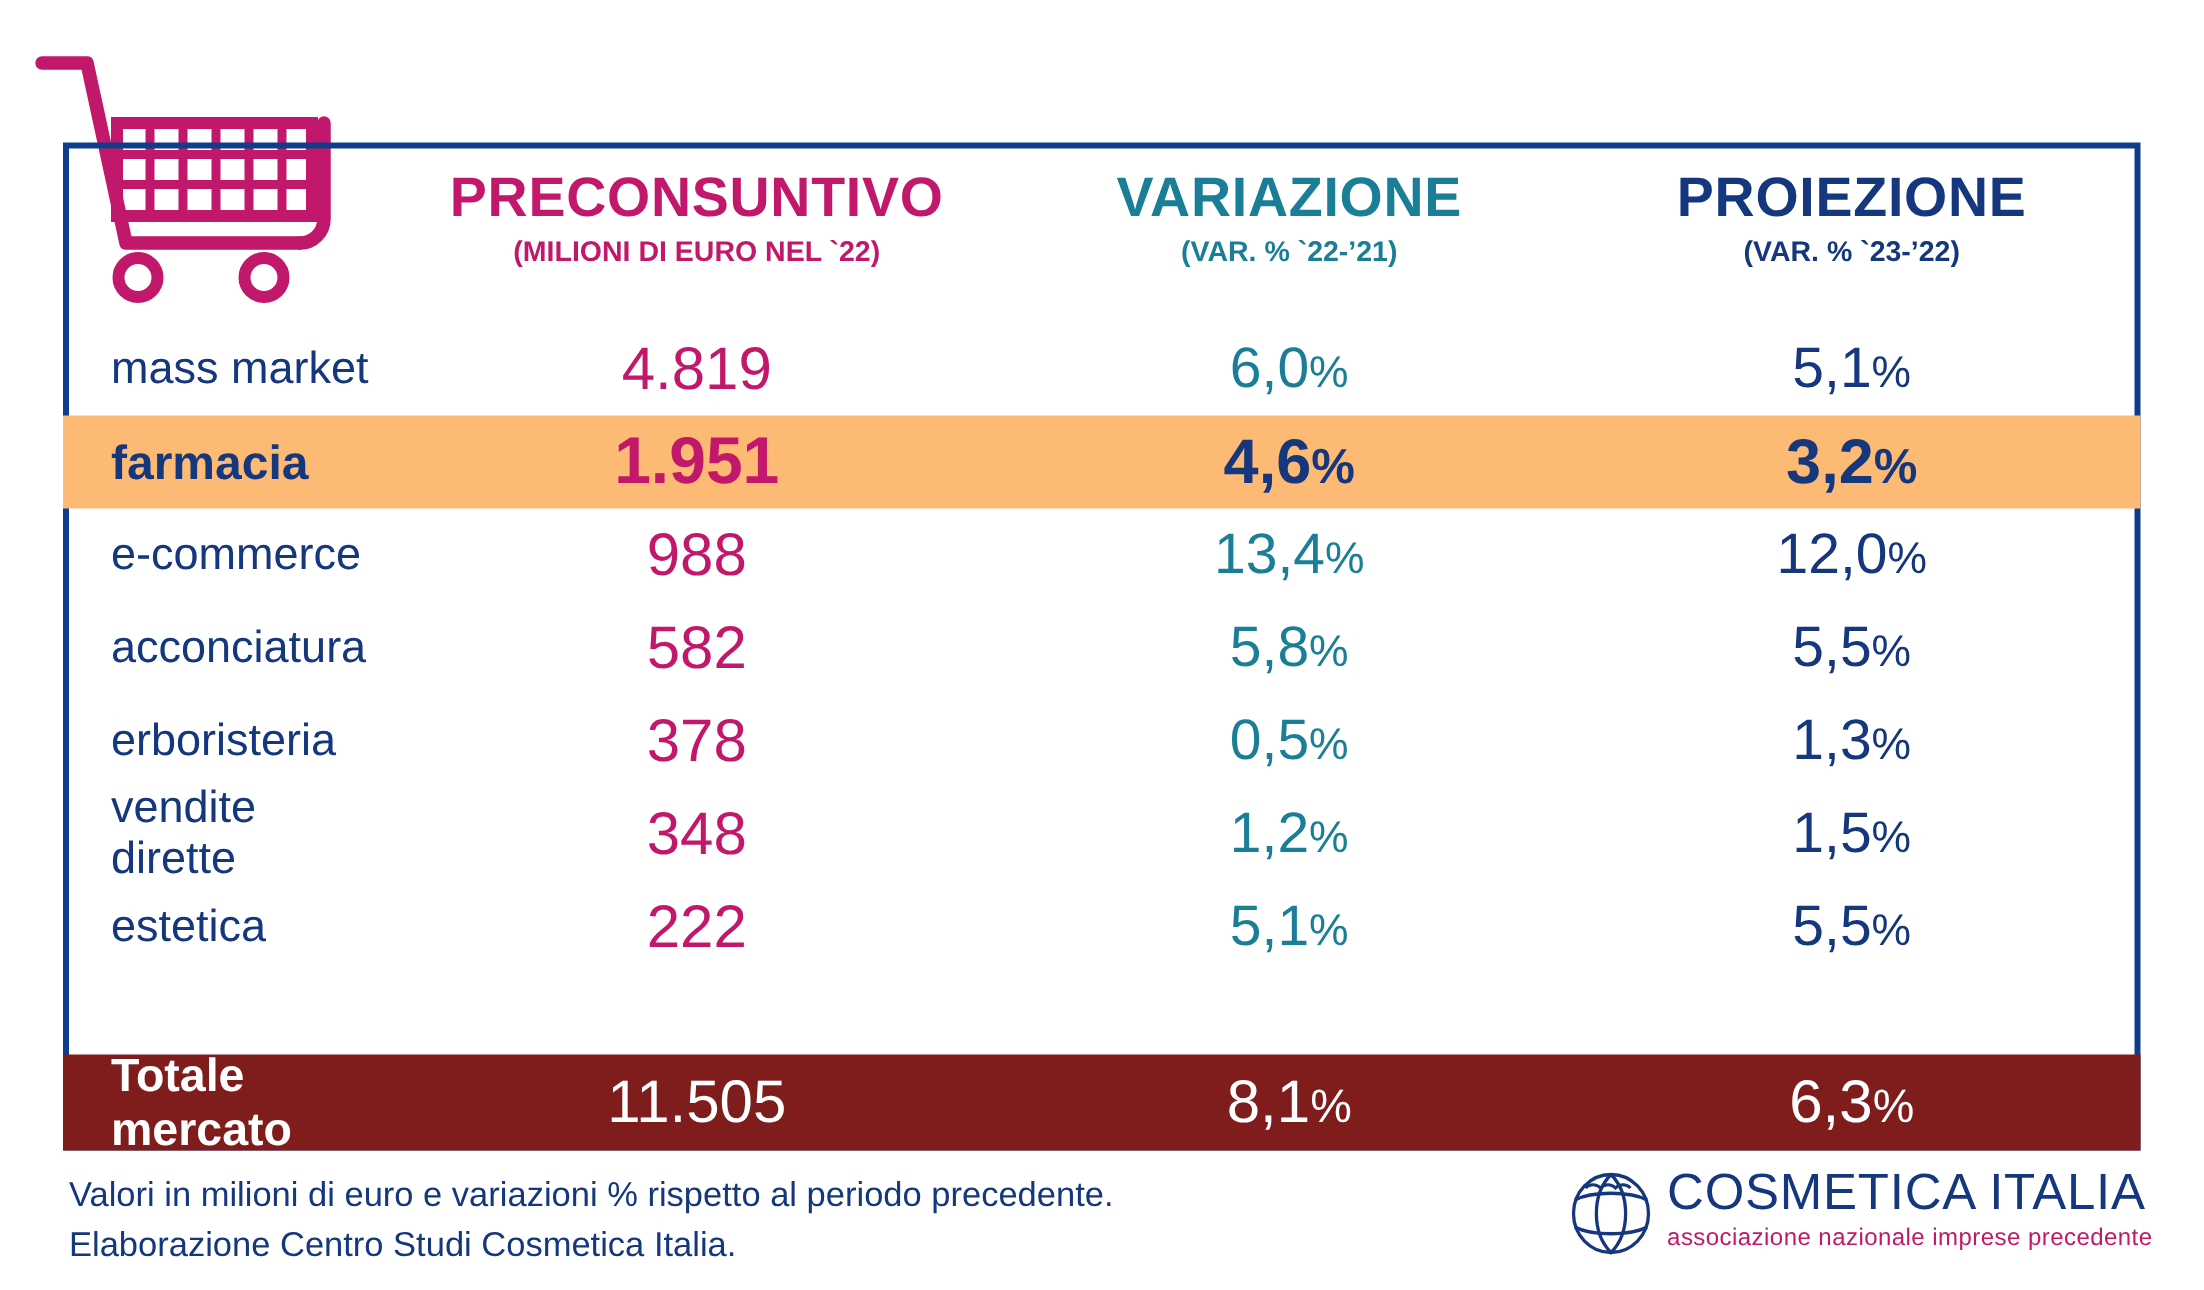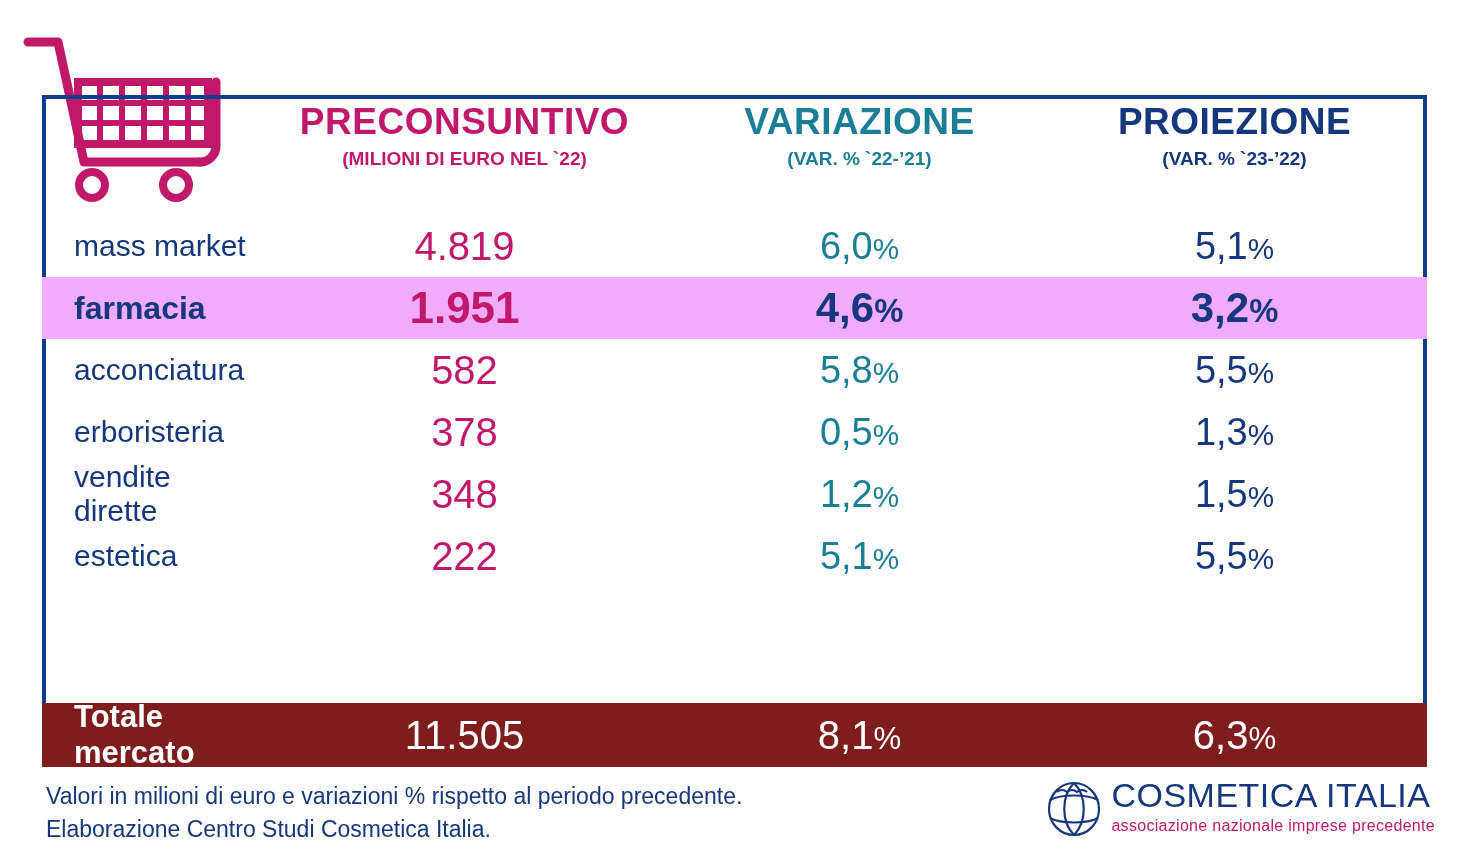--- a/index.html
+++ b/index.html
@@ -44,21 +44,21 @@
     box-sizing: border-box;
     display: flex;
     flex-direction: column;
   }
 
   
   .head-row {
     height: 120px;
     display: flex;
     align-items: flex-start;
-    padding-top: 8px;
+    padding-top: 18px;
     box-sizing: border-box;
   }
   .col-label { width: 215px; flex: none; }
   .col-a { width: 415px; flex: none; text-align: center; }
   .col-b { width: 375px; flex: none; text-align: center; }
   .col-c { width: 375px; flex: none; text-align: center; }
 
   .head-title {
     font-size: 37px;
     font-weight: bold;
@@ -99,21 +99,21 @@
   }
   .row .val-c {
     font-size: 38px;
     color: #14377d;
     text-align: center;
   }
   .pct { font-size: 0.78em; }
 
   
   .row.highlight {
-    background: #f0abfc;
+    background: #fdba74;
   }
   .row.highlight .col-label {
     font-weight: bold;
     color: #14377d;
     font-size: 32px;
   }
   .row.highlight .val-a {
     font-weight: bold;
     font-size: 44px;
   }
@@ -225,20 +225,26 @@
   </div>
 
 
   <div class="row highlight">
     <div class="col-label">farmacia</div>
     <div class="col-a val-a">1.951</div>
     <div class="col-b val-b"><span>4,6</span><span class="pct">%</span></div>
     <div class="col-c val-c"><span>3,2</span><span class="pct">%</span></div>
   </div>
 
+  <div class="row">
+    <div class="col-label">e-commerce</div>
+    <div class="col-a val-a">988</div>
+    <div class="col-b val-b"><span>13,4</span><span class="pct">%</span></div>
+    <div class="col-c val-c"><span>12,0</span><span class="pct">%</span></div>
+  </div>
 
   <div class="row">
     <div class="col-label">acconciatura</div>
     <div class="col-a val-a">582</div>
     <div class="col-b val-b"><span>5,8</span><span class="pct">%</span></div>
     <div class="col-c val-c"><span>5,5</span><span class="pct">%</span></div>
   </div>
 
   <div class="row">
     <div class="col-label">erboristeria</div>

